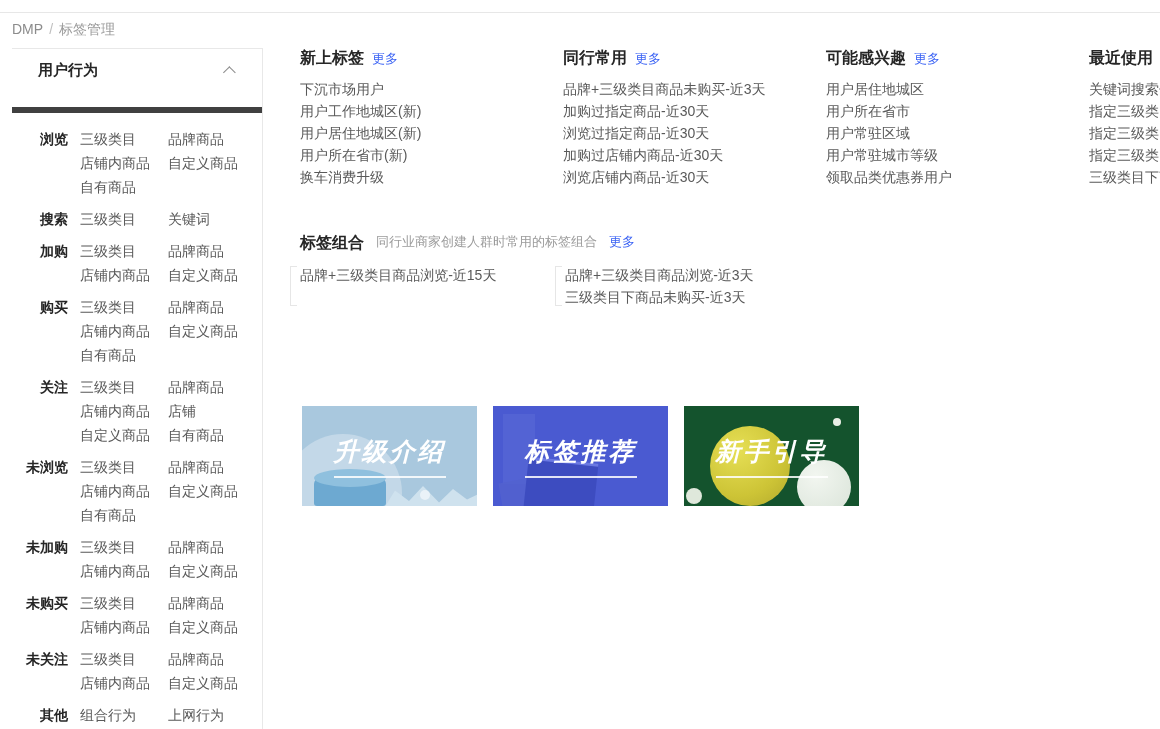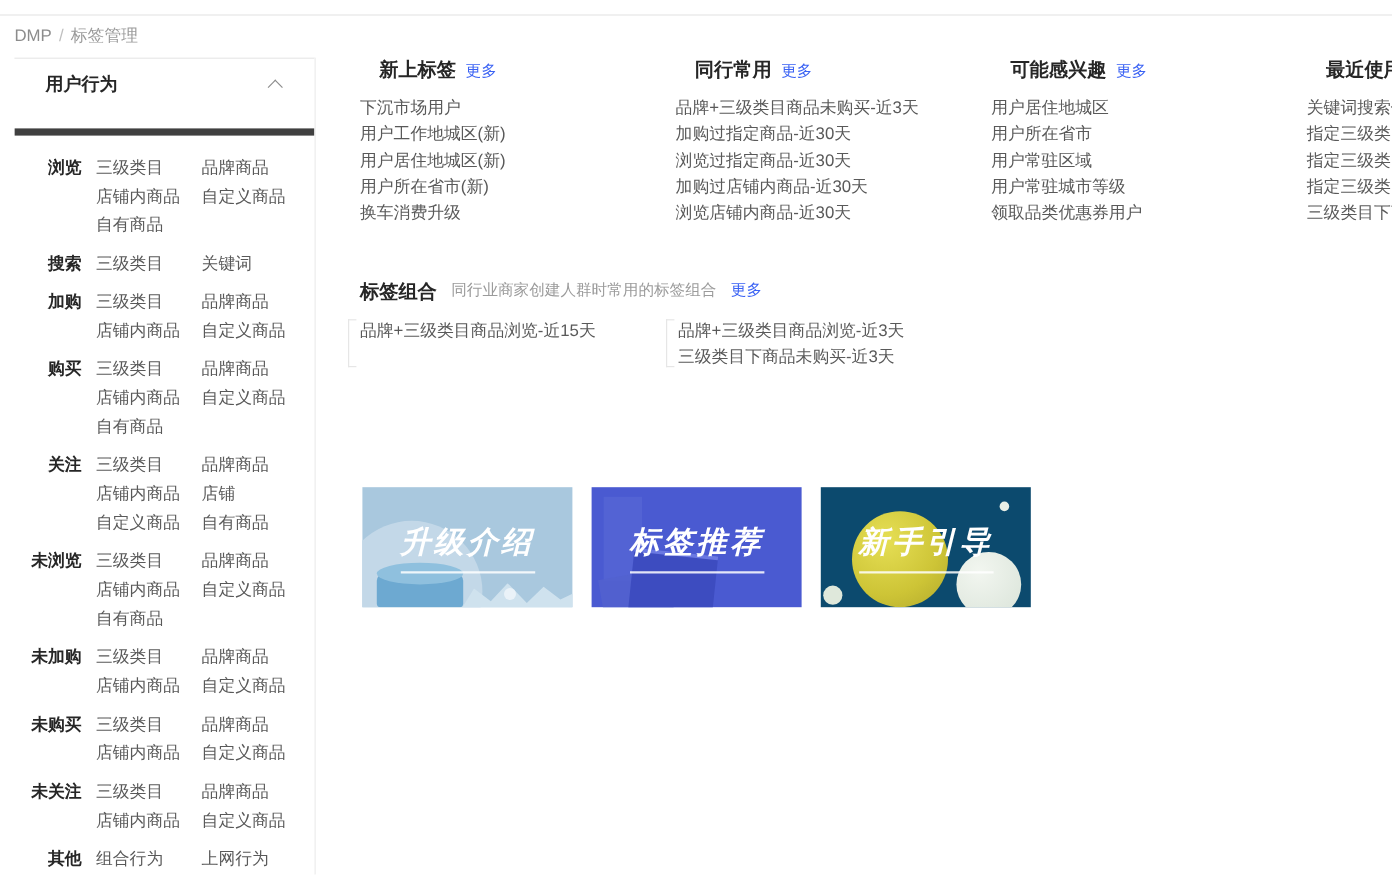--- a/index.html
+++ b/index.html
@@ -22,21 +22,21 @@
   .chevron-up { width:9px; height:9px; border-left:1px solid #8c8c8c; border-top:1px solid #8c8c8c; transform:rotate(45deg) translateY(3px); cursor:pointer; }
   .groups { padding-top:14px; }
   .group { display:flex; line-height:24px; margin-bottom:8px; }
   .group-label { width:56px; flex:none; text-align:right; font-weight:bold; color:#262626; }
   .group-items { margin-left:12px; display:grid; grid-template-columns:88px auto; color:#595959; }
   .group-items span { cursor:pointer; white-space:nowrap; }
 
   
   .tag-columns { position:absolute; left:300px; top:48px; display:flex; gap:18px; }
   .tag-col { width:245px; flex:none; }
-  .col-head { display:flex; align-items:baseline; gap:8px;margin-left:16px; }
+  .col-head { display:flex; align-items:baseline; gap:8px; }
   .col-title { font-size:16px; font-weight:bold; color:#262626; white-space:nowrap; }
   .more-link { font-size:13px; color:#3a62f4; cursor:pointer; white-space:nowrap; }
   .tag-list { margin-top:9px; }
   .tag-list div { line-height:22px; color:#595959; white-space:nowrap; cursor:pointer; }
 
   
   .combo-head { position:absolute; left:300px; top:233px; display:flex; align-items:flex-start; gap:12px; }
   .combo-sub { font-size:13px; color:#9b9b9b; }
   .combo-cards { position:absolute; left:290px; top:264px; display:flex; gap:15px; }
   .combo-card { position:relative; width:250px; height:44px; padding-left:10px; cursor:pointer; }
@@ -262,21 +262,21 @@
     </div>
   </div>
       <div class="banner" style="background: rgb(74, 90, 209);">
     <div class="deco b2-pillar"></div>
     <div class="deco b2-cube2"></div>
     <div class="deco b2-cube1"></div>
     <div class="banner-label-wrap">
       <span class="banner-label">标签推荐</span>
     </div>
   </div>
-      <div class="banner" style="background: #0c4a6e;">
+      <div class="banner" style="background: #14532d;">
     <div class="deco b3-sun"></div>
     <div class="deco b3-pale"></div>
     <div class="deco b3-dot"></div>
     <div class="deco b3-small"></div>
     <div class="banner-label-wrap">
       <span class="banner-label">新手引导</span>
     </div>
   </div>
     </div>
 

